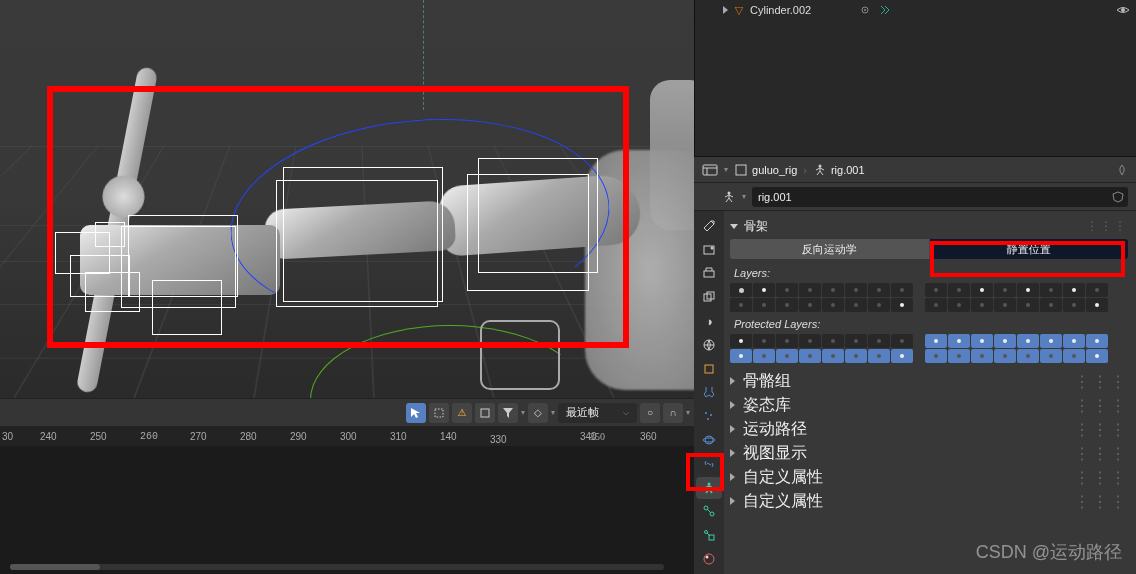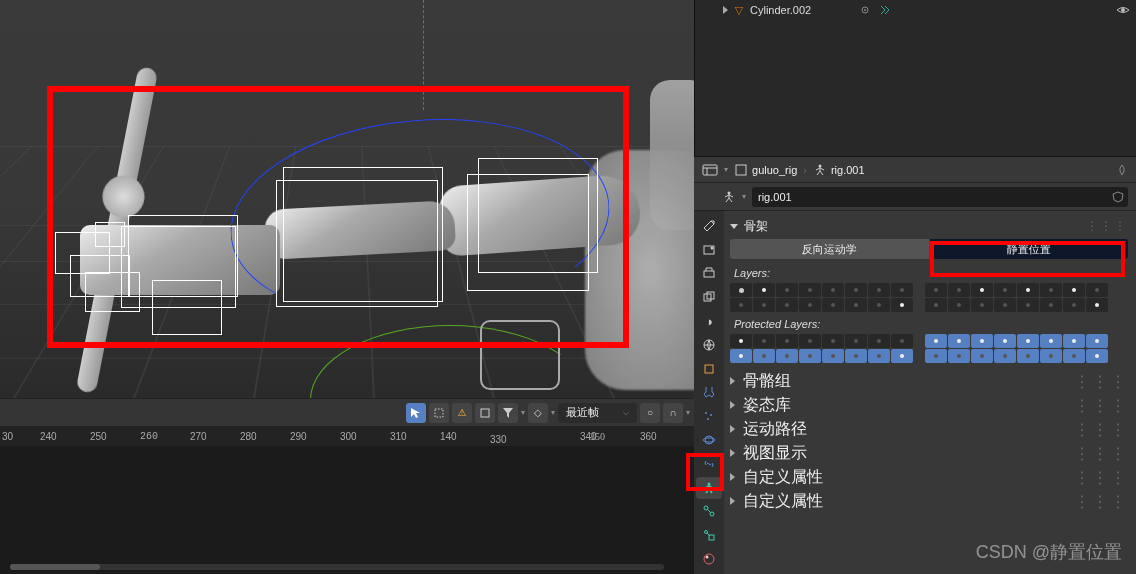--- a/index.html
+++ b/index.html
@@ -622,13 +622,13 @@
     <div class="collapse-row">
         <span class="tri-right"></span>
         <span>自定义属性</span>
         <span class="grip">⋮⋮⋮</span>
       </div>
   </div>
 </div>
 <div class="red-box-2"></div>
 <div class="red-box-3"></div>
 
-<div class="watermark">CSDN @静置位置</div>
+<div class="watermark">CSDN @运动路径</div>
 
 </body></html>

